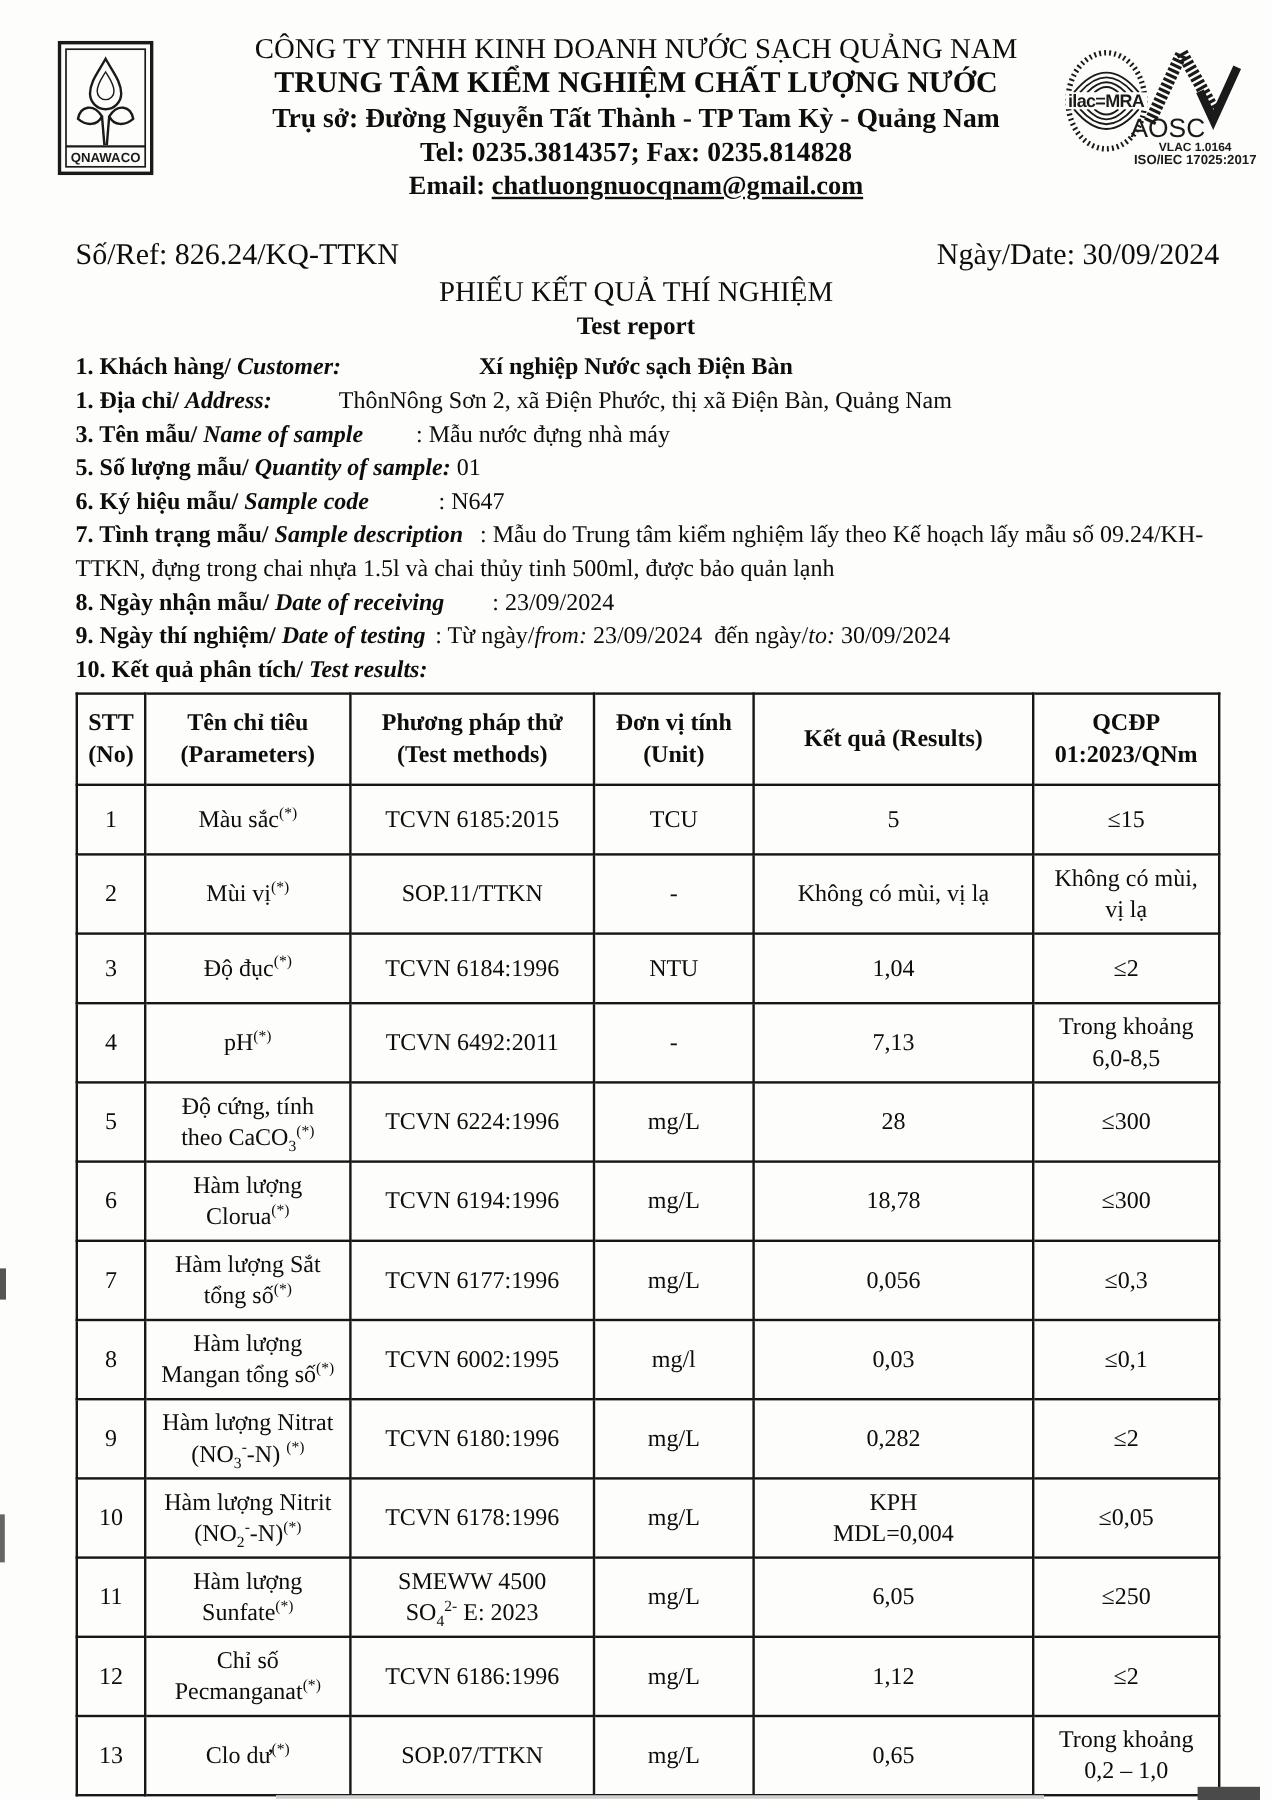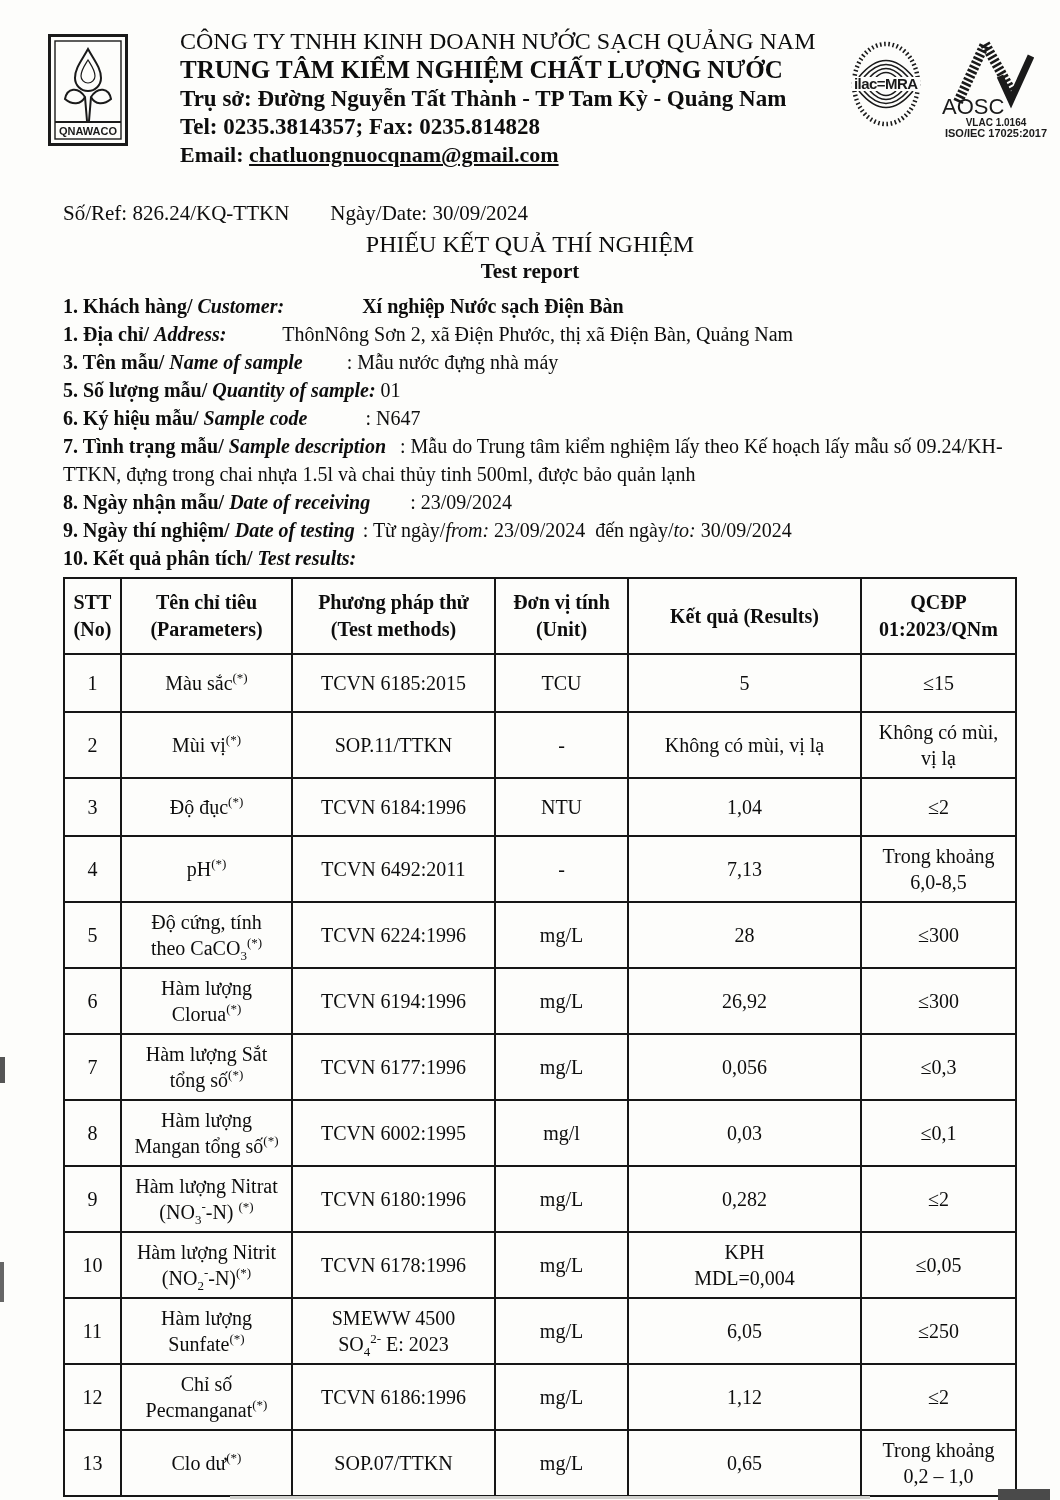--- a/index.html
+++ b/index.html
@@ -3,32 +3,32 @@
 <meta charset="utf-8">
 <style>
   html,body{margin:0;padding:0;background:#e8e8e8;}
   .page{
     position:relative;width:1060px;height:1500px;margin:0 auto;
     background:#fdfdfb;color:#0d0d0d;overflow:hidden;
     font-family:"Liberation Serif","DejaVu Serif",serif;
   }
   
   .org-header{position:relative;padding-top:28px;height:152px;}
-  .org-lines{width:700px;margin:0 auto;text-align:left;}
+  .org-lines{width:700px;margin:0 auto;text-align:center;}
   .org-l1{font-size:24px;line-height:27px;white-space:nowrap;}
   .org-l2{font-size:25px;line-height:29px;font-weight:bold;white-space:nowrap;}
   .org-l3{font-size:23px;line-height:29px;font-weight:bold;white-space:nowrap;}
   .org-l4{font-size:23px;line-height:28px;font-weight:bold;}
   .org-l5{font-size:22px;line-height:27px;font-weight:bold;}
   .org-email{text-decoration:underline;}
   .logo-left{position:absolute;left:48px;top:34px;width:80px;height:112px;}
-  .logo-ilac{position:absolute;left:850px;top:40px;width:72px;height:88px;}
+  .logo-ilac{position:absolute;left:886px;top:40px;width:72px;height:88px;}
   .logo-aosc{position:absolute;left:938px;top:36px;width:112px;height:102px;}
   
-  .meta-row{display:flex;justify-content:flex-start;margin:20px 44px 0 63px;font-size:21px;line-height:26px;gap:41px;}
+  .meta-row{display:flex;justify-content:space-between;margin:20px 44px 0 63px;font-size:25px;line-height:26px;gap:41px;}
   .doc-title{text-align:center;font-size:24px;font-weight:normal;margin-top:4px;line-height:28px;}
   .doc-subtitle{text-align:center;font-size:21px;font-weight:bold;line-height:26px;}
   
   .info{margin:8px 42px 0 63px;font-size:20px;}
   .info-line{margin:0;line-height:28px;}
   .info-line .vi{font-weight:bold;}
   .info-line .en{font-weight:bold;font-style:italic;}
   .info-line .val{font-weight:normal;}
   .info-line .val.bold{font-weight:bold;}
   
@@ -107,21 +107,21 @@
 
   <div class="meta-row">
     <span>Số/Ref: 826.24/KQ-TTKN</span>
     <span>Ngày/Date: 30/09/2024</span>
   </div>
 
   <div class="doc-title">PHIẾU KẾT QUẢ THÍ NGHIỆM</div>
   <div class="doc-subtitle">Test report</div>
 
   <div class="info">
-      <p class="info-line"><span class="vi">1. Khách hàng/ </span><span class="en">Customer:</span><span class="val bold" style="margin-left: 78px;">Xí nghiệp Nước sạch Điện Bàn</span></p>
+      <p class="info-line"><span class="vi">1. Khách hàng/ </span><span class="en">Customer:</span><span class="val bold" style="margin-left: 115px;">Xí nghiệp Nước sạch Điện Bàn</span></p>
       <p class="info-line"><span class="vi">1. Địa chỉ/ </span><span class="en">Address:</span><span class="val" style="margin-left: 56px;">ThônNông Sơn 2, xã Điện Phước, thị xã Điện Bàn, Quảng Nam</span></p>
       <p class="info-line"><span class="vi">3. Tên mẫu/ </span><span class="en">Name of sample</span><span class="val" style="margin-left: 44px;">: Mẫu nước đựng nhà máy</span></p>
       <p class="info-line"><span class="vi">5. Số lượng mẫu/ </span><span class="en">Quantity of sample:</span><span class="val" style="margin-left: 5px;">01</span></p>
       <p class="info-line"><span class="vi">6. Ký hiệu mẫu/ </span><span class="en">Sample code</span><span class="val" style="margin-left: 58px;">: N647</span></p>
       <p class="info-line"><span class="vi">7. Tình trạng mẫu/ </span><span class="en">Sample description</span><span class="val" style="margin-left: 14px;">: Mẫu do Trung tâm kiểm nghiệm lấy theo Kế hoạch lấy mẫu số 09.24/KH-TTKN, đựng trong chai nhựa 1.5l và chai thủy tinh 500ml, được bảo quản lạnh</span></p>
       <p class="info-line"><span class="vi">8. Ngày nhận mẫu/ </span><span class="en">Date of receiving</span><span class="val" style="margin-left: 40px;">: 23/09/2024</span></p>
       <p class="info-line"><span class="vi">9. Ngày thí nghiệm/ </span><span class="en">Date of testing</span><span class="val" style="margin-left: 8px;">: Từ ngày/<i>from:</i> 23/09/2024&nbsp; đến ngày/<i>to:</i> 30/09/2024</span></p>
       <p class="info-line"><span class="vi">10. Kết quả phân tích/ </span><span class="en">Test results:</span><span class="val" style="margin-left: 4px;"></span></p>
     </div>
 
@@ -183,21 +183,21 @@
           <td class="c-method">TCVN 6224:1996</td>
           <td class="c-unit">mg/L</td>
           <td class="c-result">28</td>
           <td class="c-limit">≤300</td>
         </tr>
         <tr>
           <td class="c-no">6</td>
           <td class="c-param">Hàm lượng<br>Clorua<sup>(*)</sup></td>
           <td class="c-method">TCVN 6194:1996</td>
           <td class="c-unit">mg/L</td>
-          <td class="c-result">26,92</td>
+          <td class="c-result">18,78</td>
           <td class="c-limit">≤300</td>
         </tr>
         <tr>
           <td class="c-no">7</td>
           <td class="c-param">Hàm lượng Sắt<br>tổng số<sup>(*)</sup></td>
           <td class="c-method">TCVN 6177:1996</td>
           <td class="c-unit">mg/L</td>
           <td class="c-result">0,056</td>
           <td class="c-limit">≤0,3</td>
         </tr>

